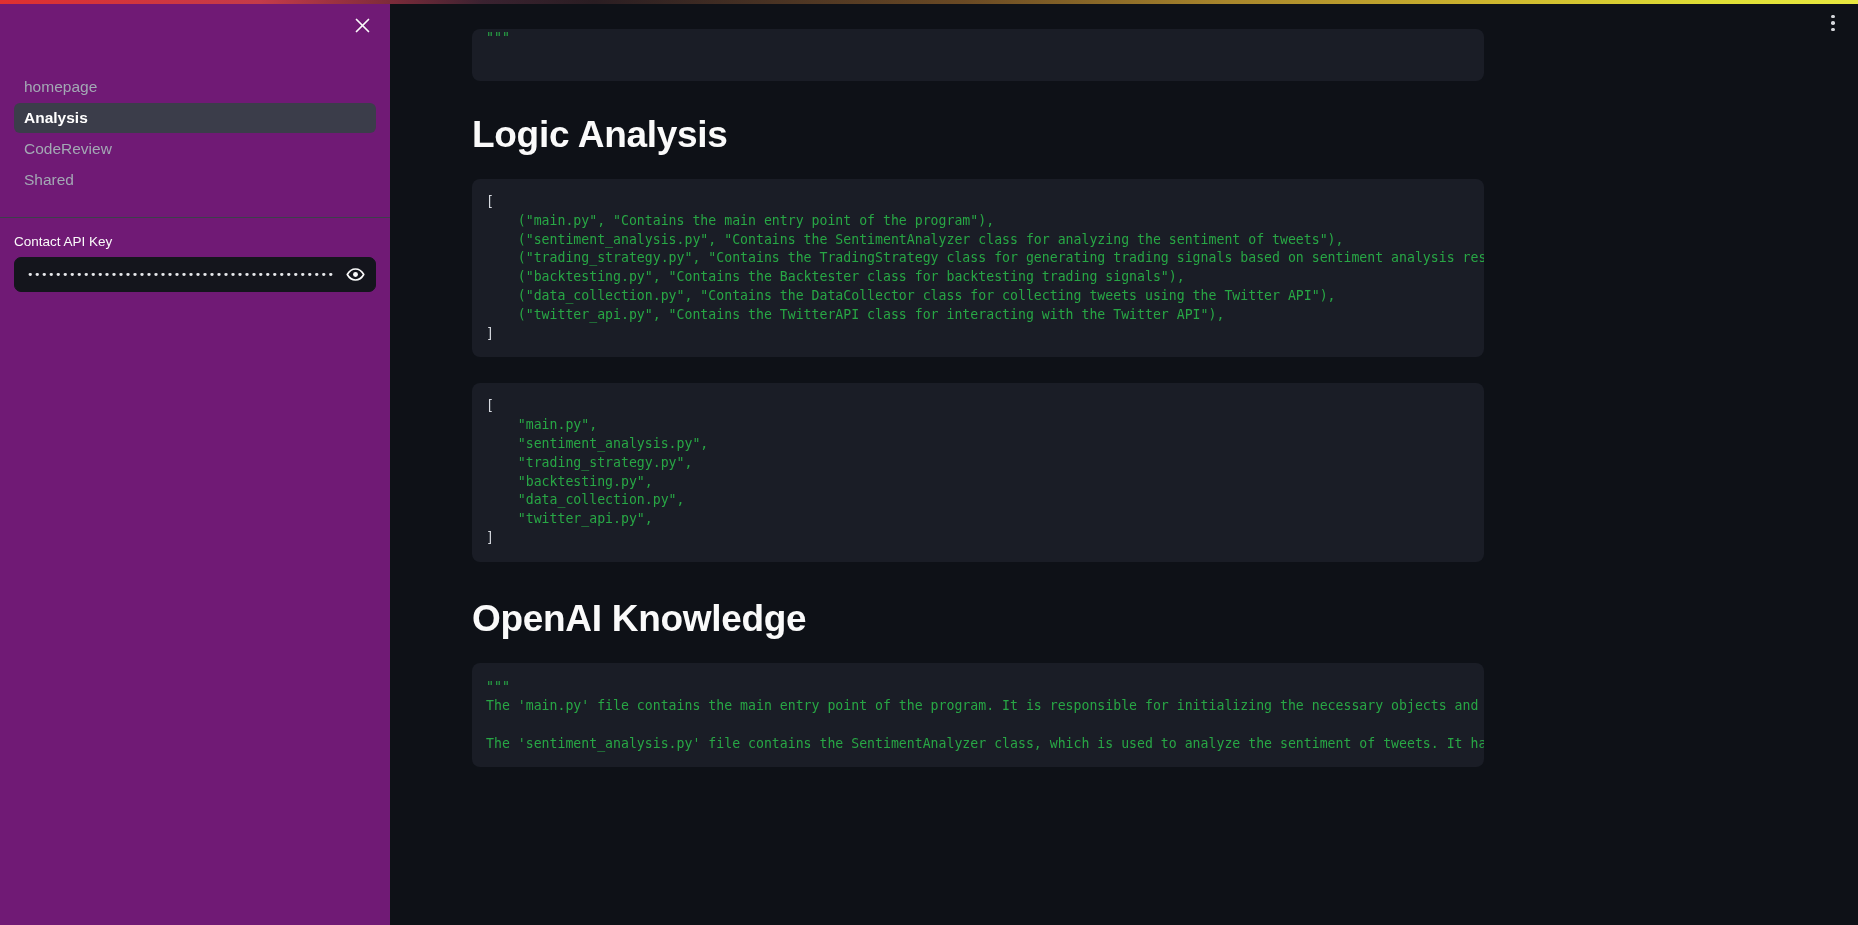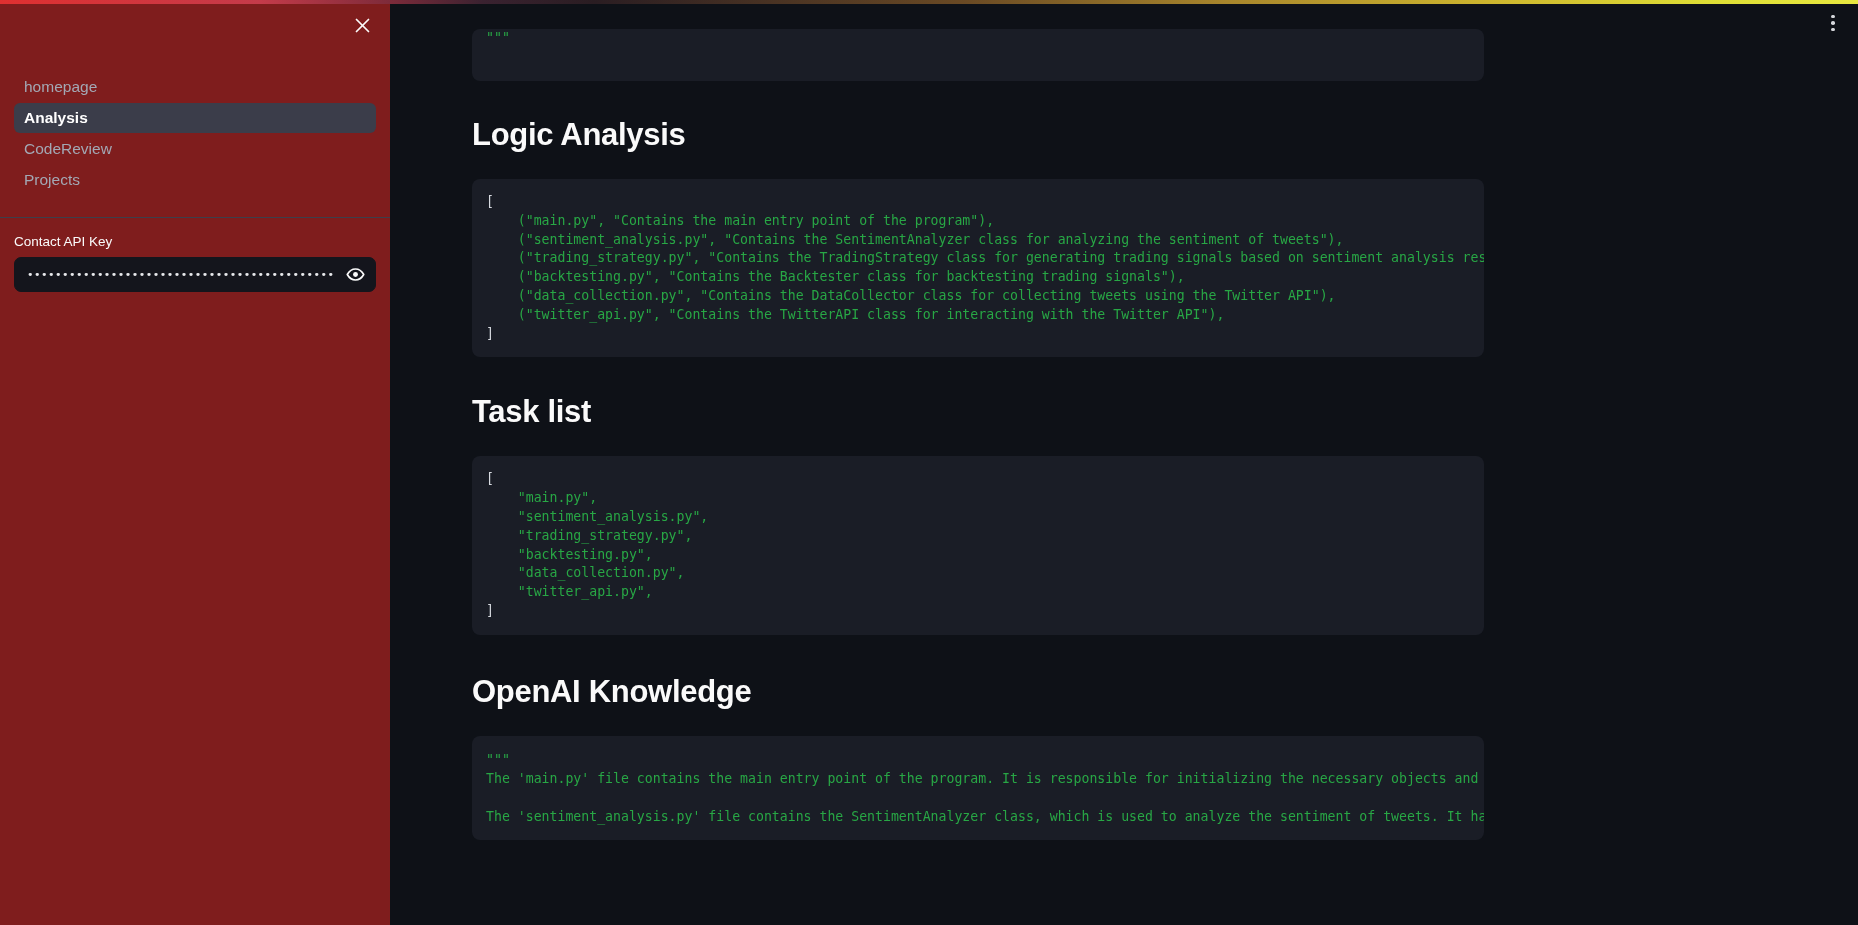--- a/index.html
+++ b/index.html
@@ -27,21 +27,21 @@
                 #3a2230 26%, #2a1d22 32%, #6a4a24 52%, #a8862c 66%,
                 #cdb52e 80%, #dede35 92%, #e8e840 100%);
     z-index: 40;
   }
 
   
   #sidebar {
     position: relative;
     width: 390px;
     height: 925px;
-    background: #7f1d1d;
+    background: #701a75;
     flex: 0 0 390px;
     z-index: 20;
   }
   #sidebar-close {
     position: absolute;
     top: 9px;
     right: 12px;
     width: 32px;
     height: 32px;
     display: flex;
@@ -180,21 +180,21 @@
     font-size: 13.2px;
     line-height: 18.8px;
     color: #28a745;
     white-space: pre;
     margin: 0;
   }
   .code-block pre .punc { color: #d7dae0; }
 
   h2.section-title {
     font-family: "Liberation Sans", sans-serif;
-    font-size: 31px;
+    font-size: 37px;
     font-weight: bold;
     color: #fafafa;
     letter-spacing: -0.3px;
     line-height: 36px;
   }
 
   
   #block-top {
     margin-top: 29px;
     height: 52px;
@@ -226,21 +226,21 @@
       </svg>
     </div>
 
     <nav id="nav">
       <a class="nav-item">homepage</a>
       <div class="nav-spacer"></div>
       <a class="nav-item active">Analysis</a>
       <div class="nav-spacer"></div>
       <a class="nav-item">CodeReview</a>
       <div class="nav-spacer"></div>
-      <a class="nav-item">Projects</a>
+      <a class="nav-item">Shared</a>
     </nav>
 
     <div id="sidebar-divider"></div>
 
     <div id="apikey-block">
       <div id="apikey-label">Contact API Key</div>
       <div id="apikey-field">
         <div id="apikey-value">••••••••••••••••••••••••••••••••••••••••••••••••••</div>
         <div id="apikey-toggle" title="show key">
           <svg width="19" height="19" viewBox="0 0 24 24" fill="none" stroke="currentColor" stroke-width="2.1" stroke-linecap="round" stroke-linejoin="round">
@@ -274,21 +274,20 @@
           <pre><span class="punc">[</span>
 <span>    ("main.py", "Contains the main entry point of the program"),</span>
 <span>    ("sentiment_analysis.py", "Contains the SentimentAnalyzer class for analyzing the sentiment of tweets"),</span>
 <span>    ("trading_strategy.py", "Contains the TradingStrategy class for generating trading signals based on sentiment analysis results"),</span>
 <span>    ("backtesting.py", "Contains the Backtester class for backtesting trading signals"),</span>
 <span>    ("data_collection.py", "Contains the DataCollector class for collecting tweets using the Twitter API"),</span>
 <span>    ("twitter_api.py", "Contains the TwitterAPI class for interacting with the Twitter API"),</span>
 <span class="punc">]</span></pre>
         </div>
 
-        <h2 class="section-title" id="title-tasks">Task list</h2>
         <div class="code-block" id="block-tasks">
           <pre><span class="punc">[</span>
 <span>    "main.py",</span>
 <span>    "sentiment_analysis.py",</span>
 <span>    "trading_strategy.py",</span>
 <span>    "backtesting.py",</span>
 <span>    "data_collection.py",</span>
 <span>    "twitter_api.py",</span>
 <span class="punc">]</span></pre>
         </div>

